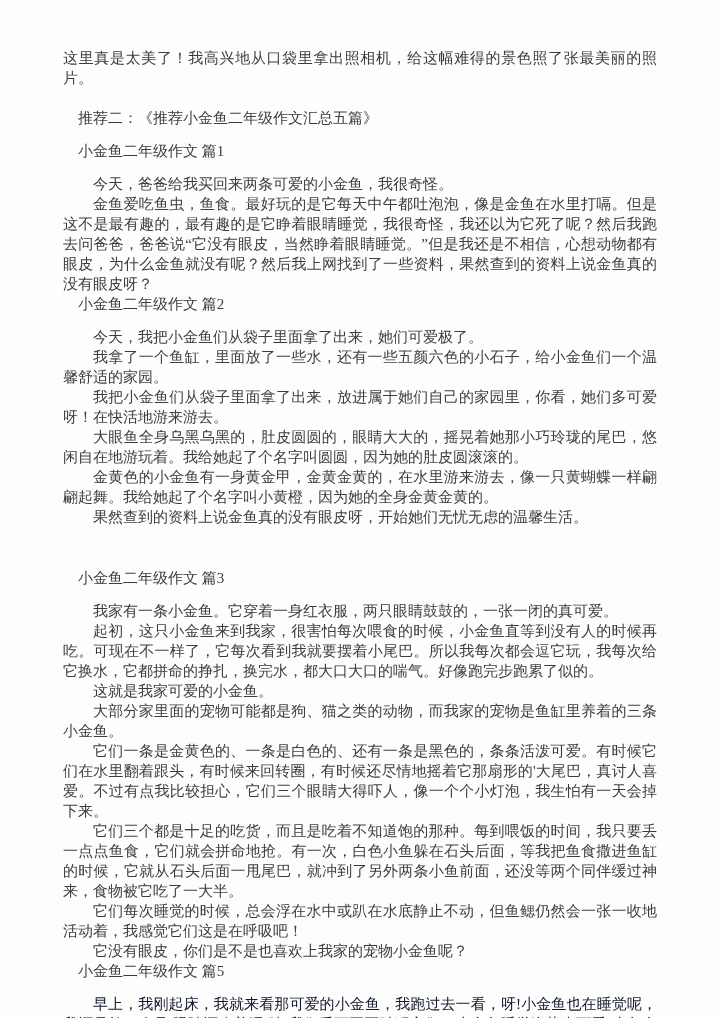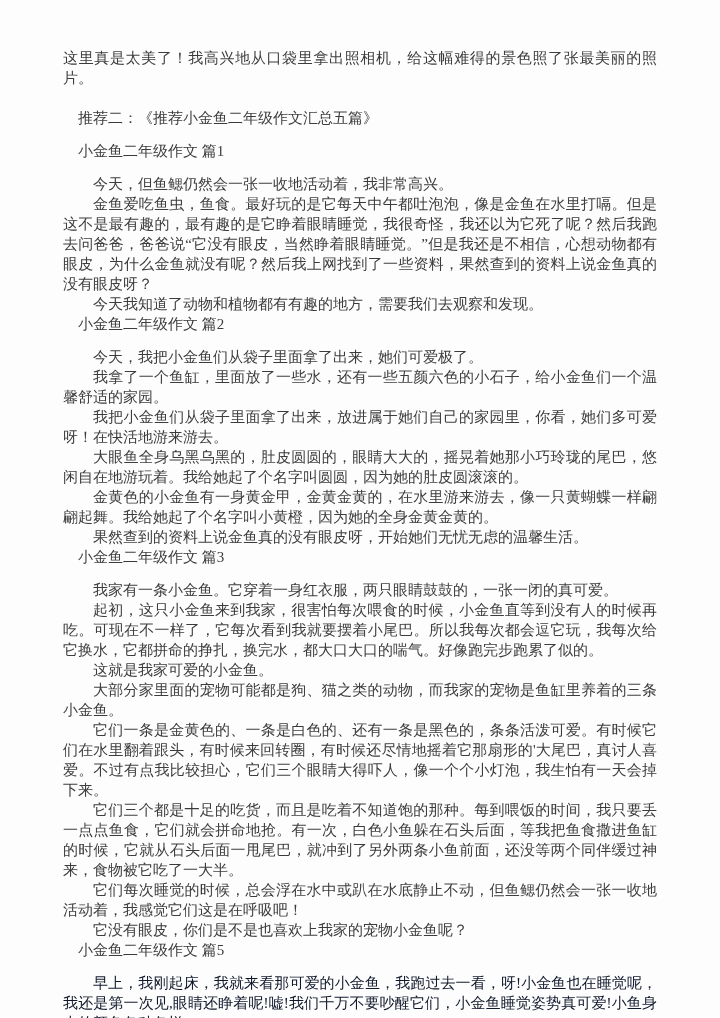--- a/index.html
+++ b/index.html
@@ -38,31 +38,30 @@
   .gap-small { margin-bottom: 13px !important; }
 </style>
 </head>
 <body style="background: rgb(250, 250, 250);">
 
 <div class="page" style="background: rgb(253, 253, 253);">
   <div class="doc" id="doc">
       <p class="indent-0 gap-line" style="color: rgb(60, 60, 60);">这里真是太美了！我高兴地从口袋里拿出照相机，给这幅难得的景色照了张最美丽的照片。</p>
       <p class="indent-1 gap-small" style="color: rgb(60, 60, 60);">推荐二：《推荐小金鱼二年级作文汇总五篇》</p>
       <p class="heading indent-1 gap-small" style="color: rgb(60, 60, 60);">小金鱼二年级作文 篇1</p>
-      <p class="indent-2" style="color: rgb(60, 60, 60);">今天，但鱼鳃仍然会一张一收地活动着，我非常高兴。</p>
+      <p class="indent-2" style="color: rgb(60, 60, 60);">今天，爸爸给我买回来两条可爱的小金鱼，我很奇怪。</p>
       <p class="indent-2" style="color: rgb(60, 60, 60);">金鱼爱吃鱼虫，鱼食。最好玩的是它每天中午都吐泡泡，像是金鱼在水里打嗝。但是这不是最有趣的，最有趣的是它睁着眼睛睡觉，我很奇怪，我还以为它死了呢？然后我跑去问爸爸，爸爸说“它没有眼皮，当然睁着眼睛睡觉。”但是我还是不相信，心想动物都有眼皮，为什么金鱼就没有呢？然后我上网找到了一些资料，果然查到的资料上说金鱼真的没有眼皮呀？</p>
-      <p class="indent-2" style="color: rgb(60, 60, 60);">今天我知道了动物和植物都有有趣的地方，需要我们去观察和发现。</p>
       <p class="heading indent-1 gap-small" style="color: rgb(60, 60, 60);">小金鱼二年级作文 篇2</p>
       <p class="indent-2" style="color: rgb(60, 60, 60);">今天，我把小金鱼们从袋子里面拿了出来，她们可爱极了。</p>
       <p class="indent-2" style="color: rgb(60, 60, 60);">我拿了一个鱼缸，里面放了一些水，还有一些五颜六色的小石子，给小金鱼们一个温馨舒适的家园。</p>
       <p class="indent-2" style="color: rgb(60, 60, 60);">我把小金鱼们从袋子里面拿了出来，放进属于她们自己的家园里，你看，她们多可爱呀！在快活地游来游去。</p>
       <p class="indent-2" style="color: rgb(60, 60, 60);">大眼鱼全身乌黑乌黑的，肚皮圆圆的，眼睛大大的，摇晃着她那小巧玲珑的尾巴，悠闲自在地游玩着。我给她起了个名字叫圆圆，因为她的肚皮圆滚滚的。</p>
       <p class="indent-2" style="color: rgb(60, 60, 60);">金黄色的小金鱼有一身黄金甲，金黄金黄的，在水里游来游去，像一只黄蝴蝶一样翩翩起舞。我给她起了个名字叫小黄橙，因为她的全身金黄金黄的。</p>
       <p class="indent-2" style="color: rgb(60, 60, 60);">果然查到的资料上说金鱼真的没有眼皮呀，开始她们无忧无虑的温馨生活。</p>
-      <p class="heading indent-1 gap-small" style="color: rgb(60, 60, 60);">小金鱼二年级作文 篇3</p>
+      <p class="heading indent-1 gap-small" style="color: rgb(60, 60, 60); margin-top: 41px;">小金鱼二年级作文 篇3</p>
       <p class="indent-2" style="color: rgb(60, 60, 60);">我家有一条小金鱼。它穿着一身红衣服，两只眼睛鼓鼓的，一张一闭的真可爱。</p>
       <p class="indent-2" style="color: rgb(60, 60, 60);">起初，这只小金鱼来到我家，很害怕每次喂食的时候，小金鱼直等到没有人的时候再吃。可现在不一样了，它每次看到我就要摆着小尾巴。所以我每次都会逗它玩，我每次给它换水，它都拼命的挣扎，换完水，都大口大口的喘气。好像跑完步跑累了似的。</p>
       <p class="indent-2" style="color: rgb(60, 60, 60);">这就是我家可爱的小金鱼。</p>
       <p class="indent-2" style="color: rgb(60, 60, 60);">大部分家里面的宠物可能都是狗、猫之类的动物，而我家的宠物是鱼缸里养着的三条小金鱼。</p>
       <p class="indent-2" style="color: rgb(60, 60, 60);">它们一条是金黄色的、一条是白色的、还有一条是黑色的，条条活泼可爱。有时候它们在水里翻着跟头，有时候来回转圈，有时候还尽情地摇着它那扇形的'大尾巴，真讨人喜爱。不过有点我比较担心，它们三个眼睛大得吓人，像一个个小灯泡，我生怕有一天会掉下来。</p>
       <p class="indent-2" style="color: rgb(60, 60, 60);">它们三个都是十足的吃货，而且是吃着不知道饱的那种。每到喂饭的时间，我只要丢一点点鱼食，它们就会拼命地抢。有一次，白色小鱼躲在石头后面，等我把鱼食撒进鱼缸的时候，它就从石头后面一甩尾巴，就冲到了另外两条小鱼前面，还没等两个同伴缓过神来，食物被它吃了一大半。</p>
       <p class="indent-2" style="color: rgb(60, 60, 60);">它们每次睡觉的时候，总会浮在水中或趴在水底静止不动，但鱼鳃仍然会一张一收地活动着，我感觉它们这是在呼吸吧！</p>
       <p class="indent-2" style="color: rgb(60, 60, 60);">它没有眼皮，你们是不是也喜欢上我家的宠物小金鱼呢？</p>
       <p class="heading indent-1 gap-small" style="color: rgb(60, 60, 60);">小金鱼二年级作文 篇5</p>
       <p class="indent-2" style="color: #0f172a;">早上，我刚起床，我就来看那可爱的小金鱼，我跑过去一看，呀!小金鱼也在睡觉呢，我还是第一次见,眼睛还睁着呢!嘘!我们千万不要吵醒它们，小金鱼睡觉姿势真可爱!小鱼身上的颜色各种各样，</p>

